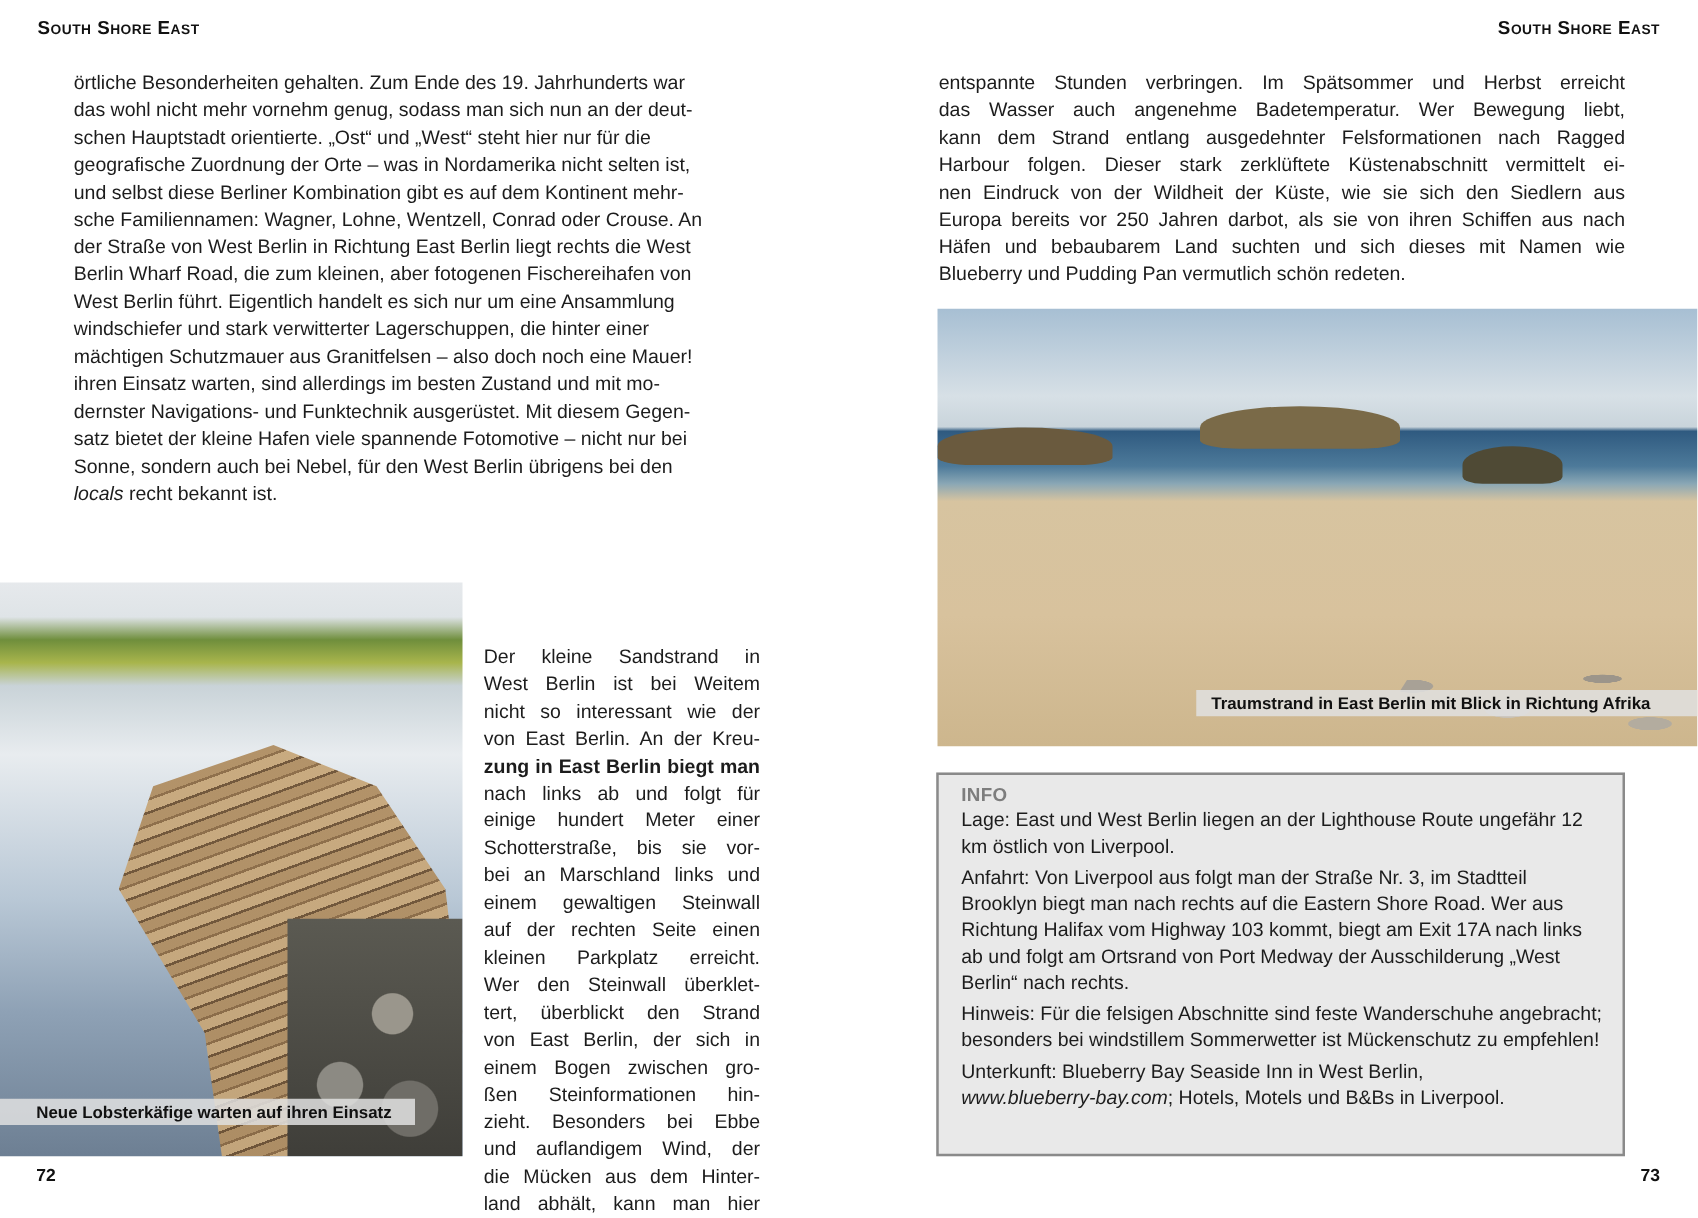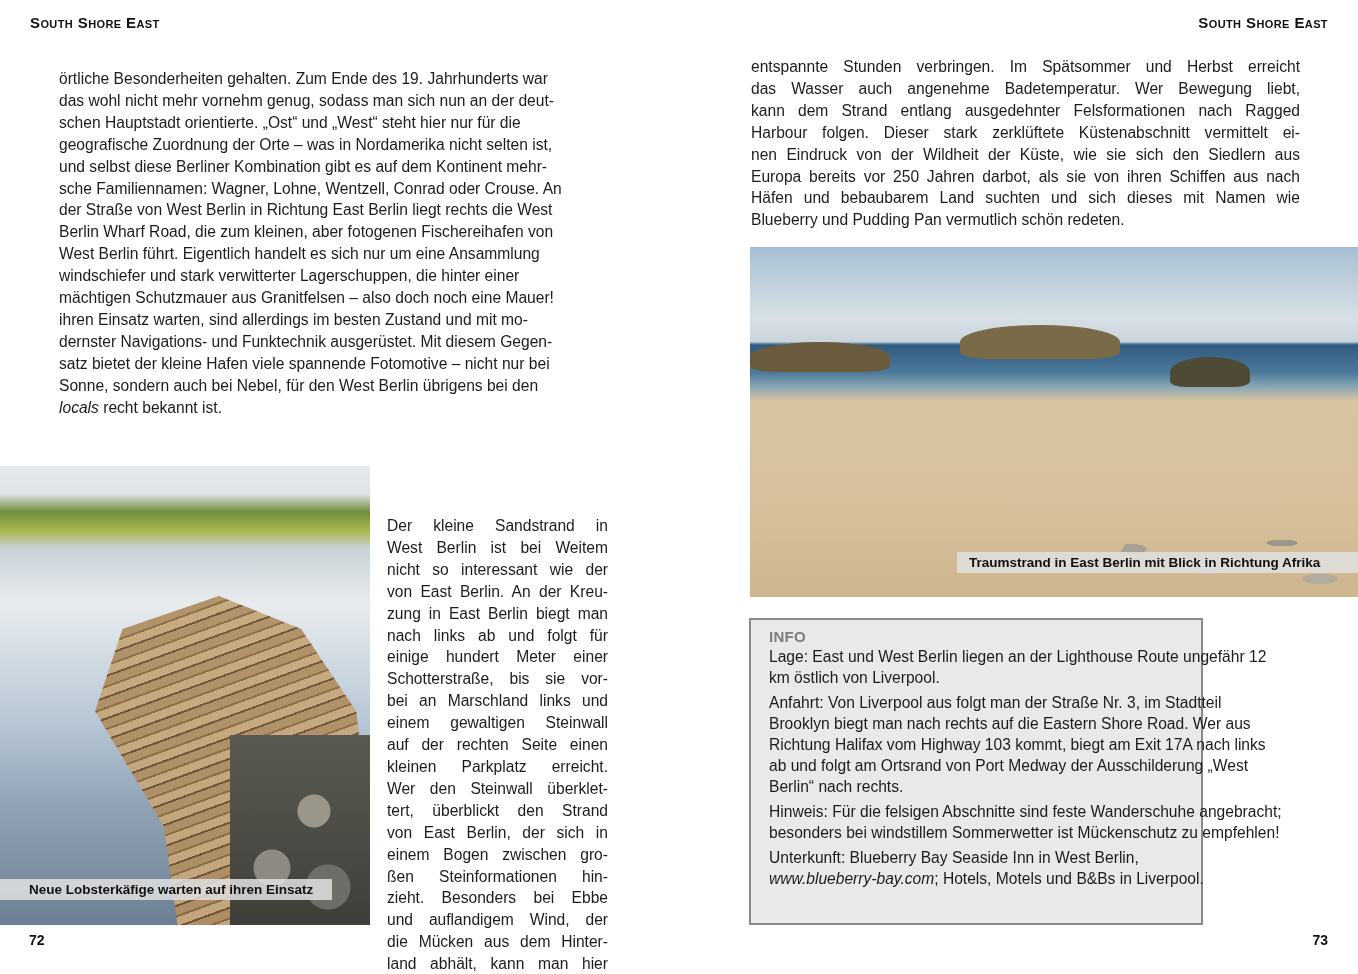--- a/index.html
+++ b/index.html
@@ -17,21 +17,21 @@
   }
   .page-left .running-head { left: 30px; }
   .page-right .running-head { right: 30px; }
 
   .body-text {
     font-size: 15.6px; line-height: 21.9px; text-align: justify;
     hyphens: manual; color: #1c1c1c;
   }
   .body-text .it { font-style: italic; }
 
-  .col-top-left { position: absolute; left: 59px; top: 56px; width: 549px; margin-top: 12px; }
+  .col-top-left { position: absolute; left: 59px; top: 56px; width: 549px; }
   .col-narrow { position: absolute; left: 387px; top: 471px; width: 221px; line-height: 21.9px; }
 
   .photo { position: absolute; overflow: hidden; }
   .photo-lobster { left: 0; top: 466px; width: 370px; height: 459px;
     background:
       linear-gradient(180deg, #e6e9ec 0%, #dfe4e7 6%, #6f8e3c 10%, #a8b54c 14%, #c9d3d8 18%, #e8ecef 30%, #b9c8d6 55%, #8ea1b5 75%, #6d7f93 100%);
   }
   .photo-lobster .cages {
     position: absolute; left: 95px; top: 130px; width: 275px; height: 329px;
     background: repeating-linear-gradient(160deg, #b08e62 0 8px, #8b6a44 8px 10px, #c7a77a 10px 18px, #6e5234 18px 20px);
@@ -64,21 +64,21 @@
   }
 
   .caption {
     position: absolute; background: rgba(225,225,225,0.85);
     font-weight: bold; font-size: 13.5px; color: #111; padding: 3px 10px 3px 12px; white-space: nowrap;
   }
   .caption-lobster { left: 0; top: 879px; width: 332px; padding-left: 29px; }
   .caption-beach { left: 957px; top: 552px; padding-left: 12px; padding-right: 46px; }
 
   .info-box {
-    position: absolute; left: 749px; top: 618px; width: 454px; height: 307px;
+    position: absolute; left: 749px; top: 618px; width: 551px; height: 307px;
     background: #e9e9e9; border: 2px solid #8a8a8a; padding: 7px 0 0 18px;
   }
   .info-title { font-weight: bold; font-size: 15px; color: #7d7d7d; letter-spacing: 0.3px; line-height: 19px; }
   .info-item { font-size: 15.6px; line-height: 21px; color: #1c1c1c; margin-bottom: 4px; width: 515px; }
   .info-item .label { font-weight: normal; }
   .info-item .it { font-style: italic; }
 
   .folio { position: absolute; top: 932px; font-weight: bold; font-size: 14px; color: #111; }
   .page-left .folio { left: 29px; }
   .page-right .folio { right: 30px; }
@@ -112,21 +112,21 @@
     <div class="cages"></div>
     <div class="rocks"></div>
   </div>
   <div class="caption caption-lobster">Neue Lobsterkäfige warten auf ihren Einsatz</div>
 
   <div class="body-text col-narrow">
     <div style="text-align-last:justify;margin-top:44px;">Der kleine Sandstrand in</div>
     <div style="text-align-last:justify;">West Berlin ist bei Weitem</div>
     <div style="text-align-last:justify;">nicht so interessant wie der</div>
     <div style="text-align-last:justify;">von East Berlin. An der Kreu-</div>
-    <div style="text-align-last:justify;">zung in East Berlin biegt man</div>
+    <div style="text-align-last:justify;font-weight:bold;">zung in East Berlin biegt man</div>
     <div style="text-align-last:justify;">nach links ab und folgt für</div>
     <div style="text-align-last:justify;">einige hundert Meter einer</div>
     <div style="text-align-last:justify;">Schotterstraße, bis sie vor-</div>
     <div style="text-align-last:justify;">bei an Marschland links und</div>
     <div style="text-align-last:justify;">einem gewaltigen Steinwall</div>
     <div style="text-align-last:justify;">auf der rechten Seite einen</div>
     <div style="text-align-last:justify;">kleinen Parkplatz erreicht.</div>
     <div style="text-align-last:justify;">Wer den Steinwall überklet-</div>
     <div style="text-align-last:justify;">tert, überblickt den Strand</div>
     <div style="text-align-last:justify;">von East Berlin, der sich in</div>

